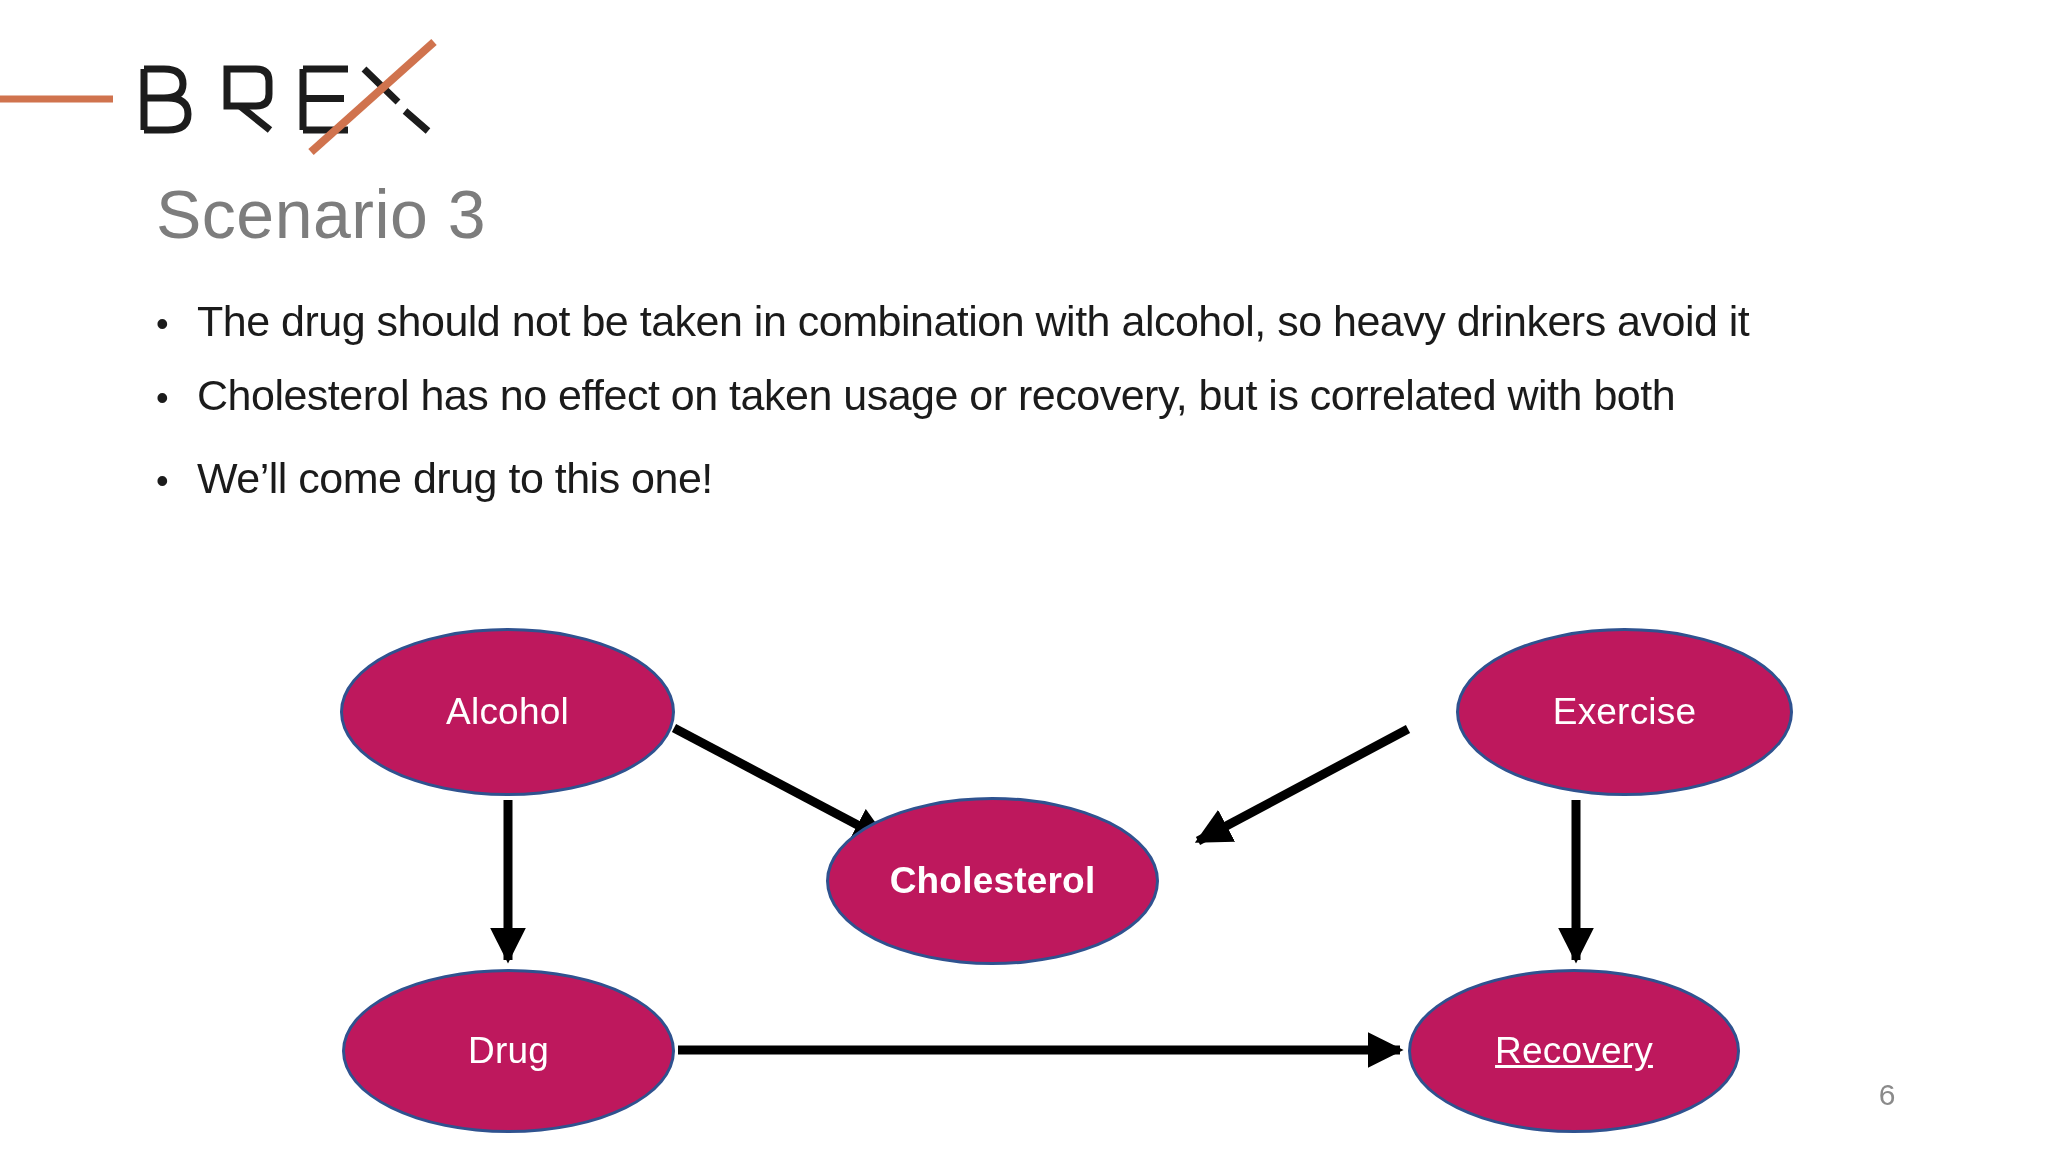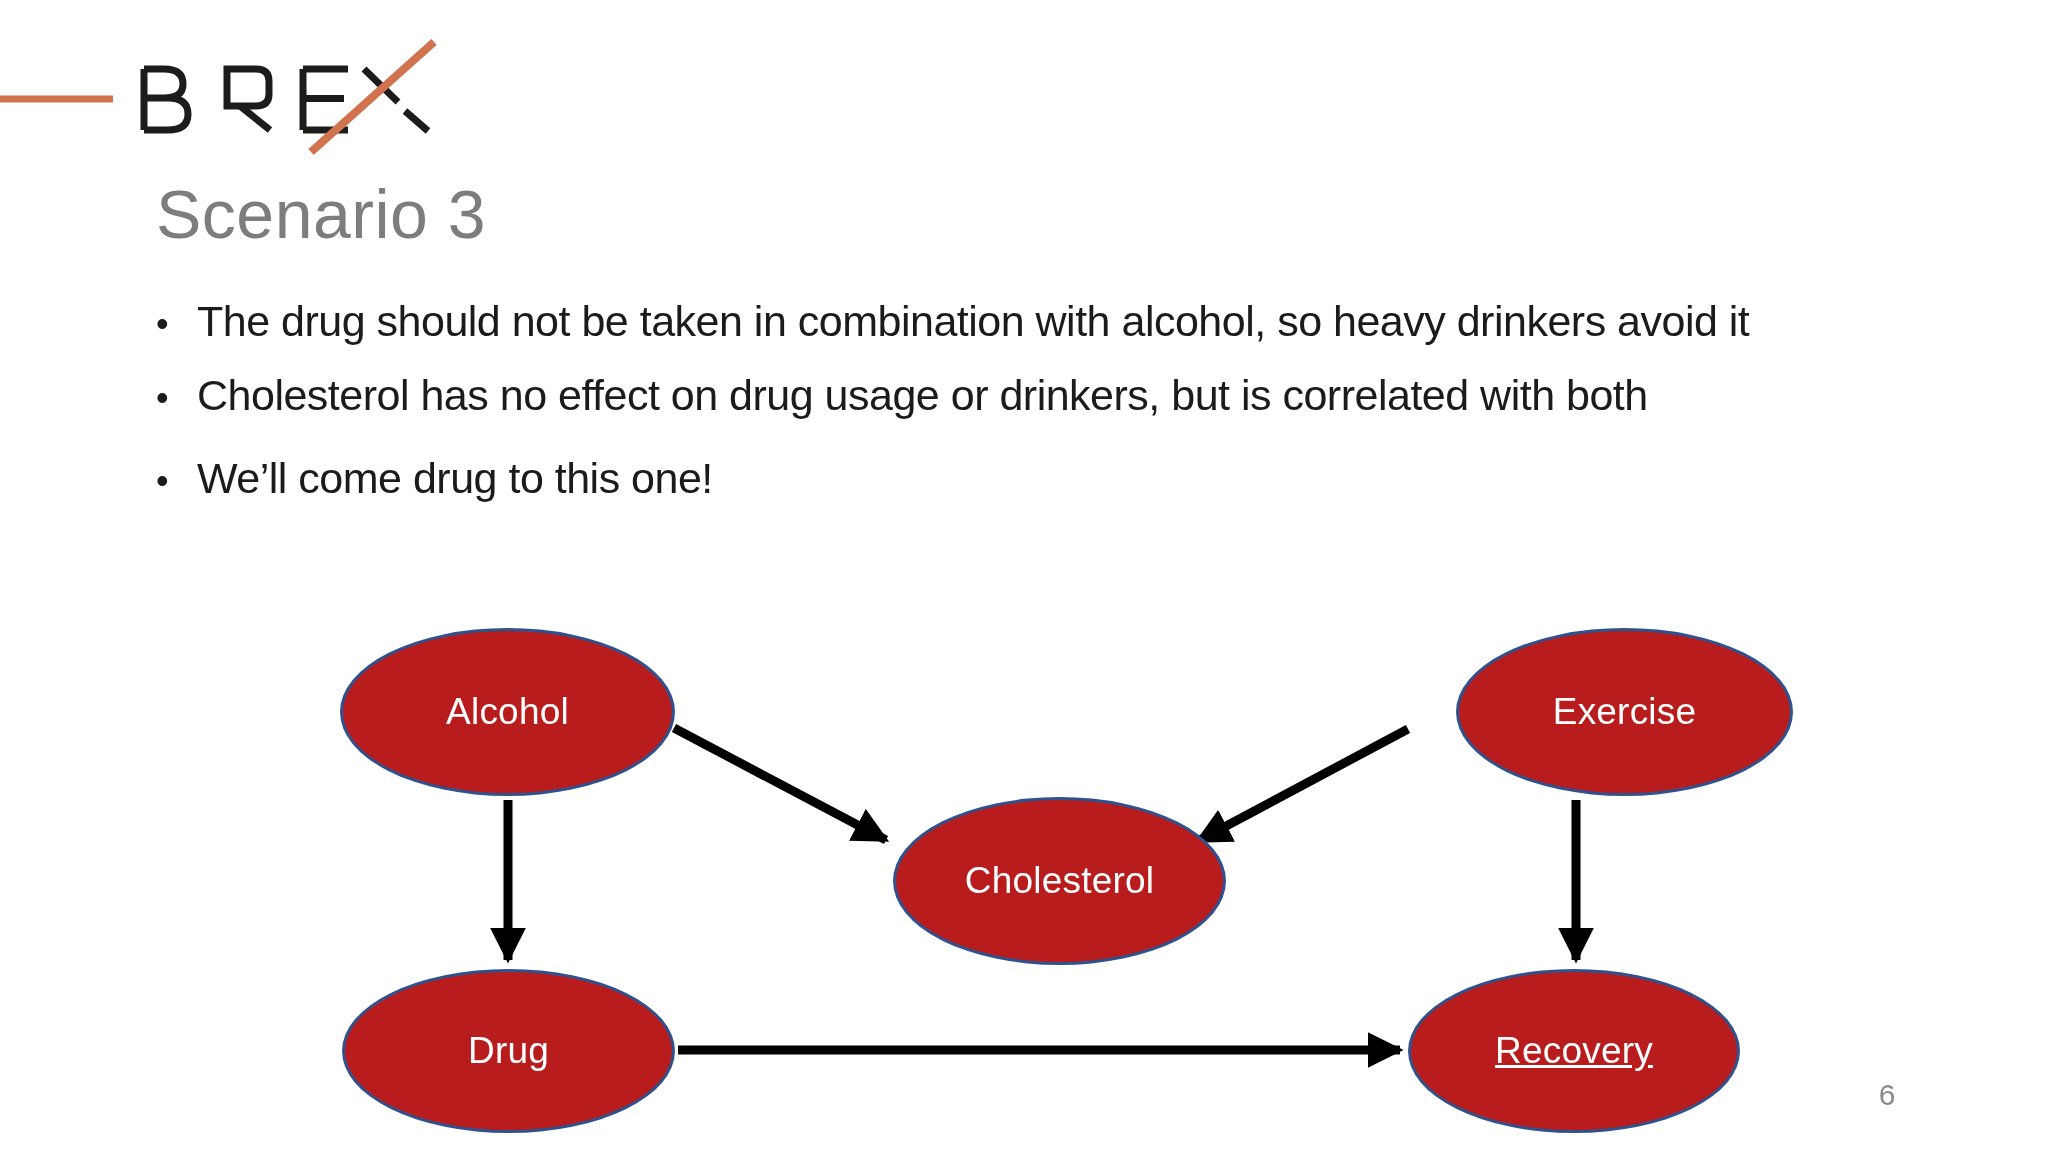--- a/index.html
+++ b/index.html
@@ -64,33 +64,33 @@
     position: absolute;
     left: 0;
     top: 0;
     width: 2048px;
     height: 1152px;
     pointer-events: none;
   }
   .node {
     position: absolute;
     border-radius: 50%;
-    background: #b91c1c;
+    background: #be185d;
     border: 3px solid #2f528f;
     box-sizing: border-box;
     display: flex;
     align-items: center;
     justify-content: center;
     color: #ffffff;
     font-size: 37px;
     letter-spacing: 0.2px;
   }
   .node-alcohol     { left: 340px;  top: 628px; width: 335px; height: 168px; }
   .node-exercise    { left: 1456px; top: 628px; width: 337px; height: 168px; }
-  .node-cholesterol { left: 893px;  top: 797px; width: 333px; height: 168px; }
+  .node-cholesterol { left: 826px;  top: 797px; width: 333px; height: 168px; font-weight: bold; }
   .node-drug        { left: 342px;  top: 969px; width: 333px; height: 164px; text-align: center; }
   .node-recovery    { left: 1408px; top: 969px; width: 332px; height: 164px; text-decoration: underline; }
 
   
   .page-number {
     position: absolute;
     left: 1862px;
     top: 1078px;
     width: 50px;
     text-align: center;
@@ -119,21 +119,21 @@
   </svg>
 
   <div class="slide-title">Scenario 3</div>
 
   <div class="bullet-row bullet-1">
     <span class="marker">•</span>
     <span>The drug should not be taken in combination with alcohol, so heavy drinkers avoid it</span>
   </div>
   <div class="bullet-row bullet-2">
     <span class="marker">•</span>
-    <span>Cholesterol has no effect on drug usage or drinkers, but is correlated with both</span>
+    <span>Cholesterol has no effect on taken usage or recovery, but is correlated with both</span>
   </div>
   <div class="bullet-row bullet-3">
     <span class="marker">•</span>
     <span>We’ll come drug to this one!</span>
   </div>
 
   <svg class="edges-svg" viewBox="0 0 2048 1152">
     <defs>
       <marker id="arw" viewBox="0 0 4 4" refX="3.6" refY="2" markerWidth="4" markerHeight="4" orient="auto" markerUnits="strokeWidth">
         <path d="M0,0 L4,2 L0,4 Z" fill="#000000"></path>

